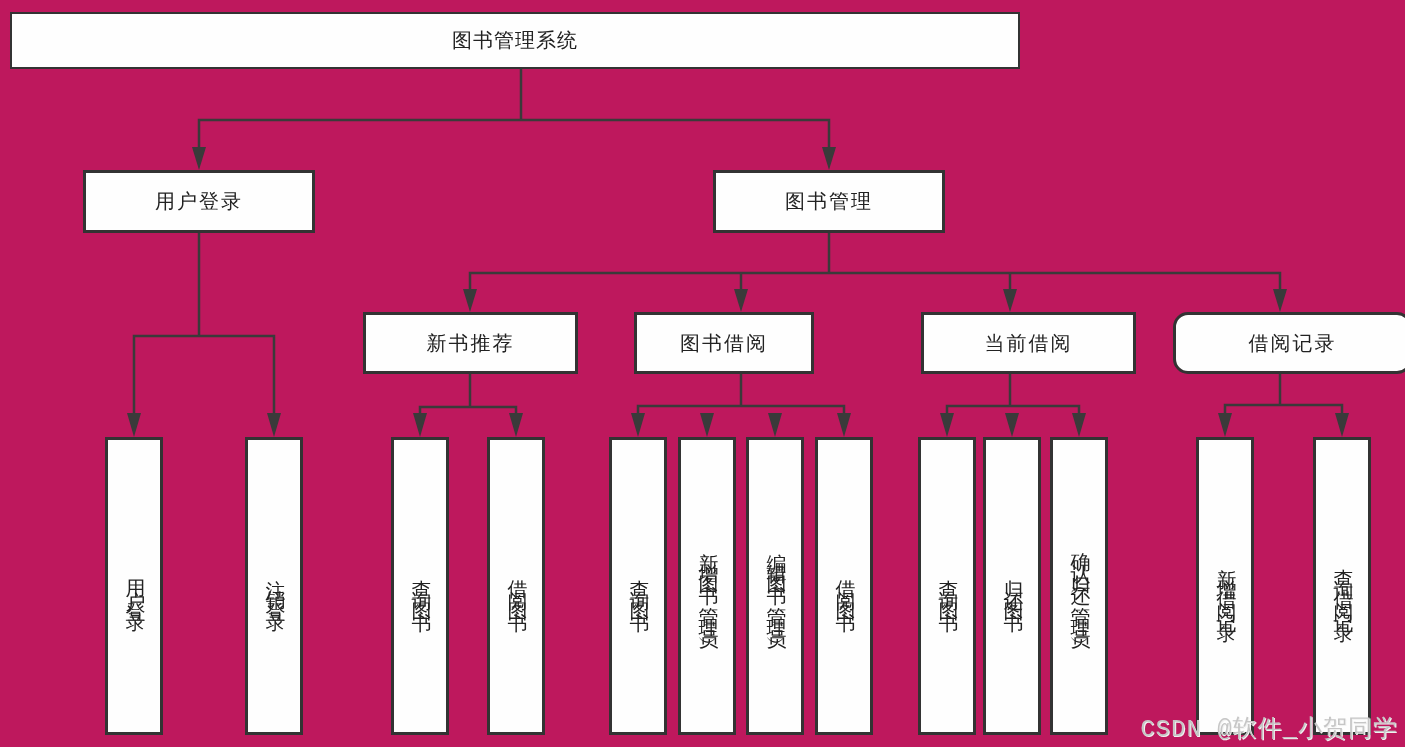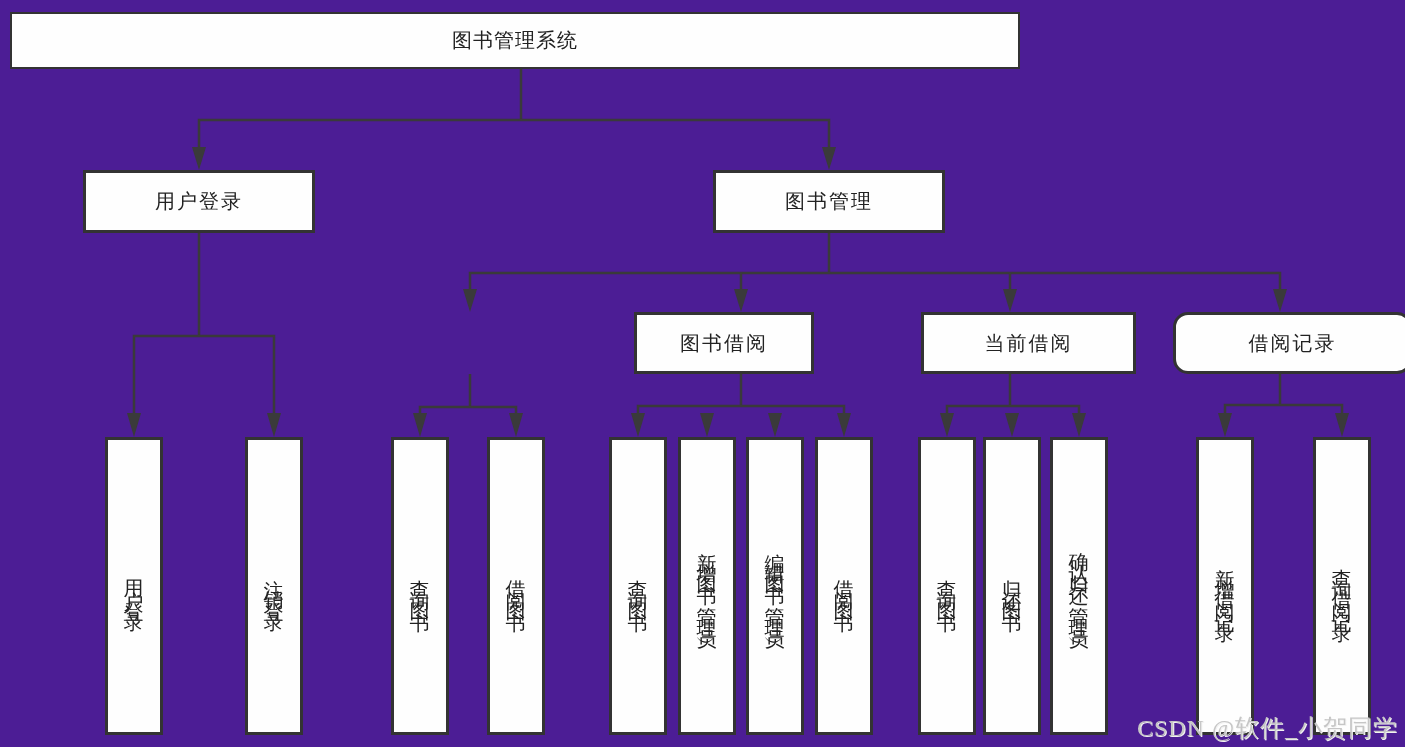--- a/index.html
+++ b/index.html
@@ -1,22 +1,22 @@
 <!DOCTYPE html>
 <html><head>
 <meta charset="utf-8">
 <style>
   html, body { margin: 0; padding: 0; background: #fff; }
   #canvas {
     position: relative;
     width: 1405px;
     height: 747px;
-    background: #4c1d95;
+    background: #be185d;
     overflow: hidden;
-    font-family: Liberation Serif, serif;
+    font-family: Liberation Mono, monospace;
   }
   #wires { position: absolute; left: 0; top: 0; width: 1405px; height: 747px; }
   .box {
     position: absolute;
     box-sizing: border-box;
     background: #fefefe;
     border: 3px solid #333333;
     display: flex;
     align-items: center;
     justify-content: center;
@@ -100,20 +100,23 @@
     <span>图书管理系统</span>
   </div>
 
   <div class="box hnode" style="left:83px; top:170px; width:232px; height:63px;">
     <span>用户登录</span>
   </div>
   <div class="box hnode" style="left:713px; top:170px; width:232px; height:63px;">
     <span>图书管理</span>
   </div>
 
+  <div class="box hnode" style="left:363px; top:312px; width:215px; height:62px;">
+    <span>新书推荐</span>
+  </div>
   <div class="box hnode" style="left:634px; top:312px; width:180px; height:62px;">
     <span>图书借阅</span>
   </div>
   <div class="box hnode" style="left:903px; top:312px; width:215px; height:62px;margin-left:18px;">
     <span>当前借阅</span>
   </div>
   <div class="box hnode" style="left:1173px; top:312px; width:239px; height:62px;border-radius:15px;">
     <span>借阅记录</span>
   </div>
 

